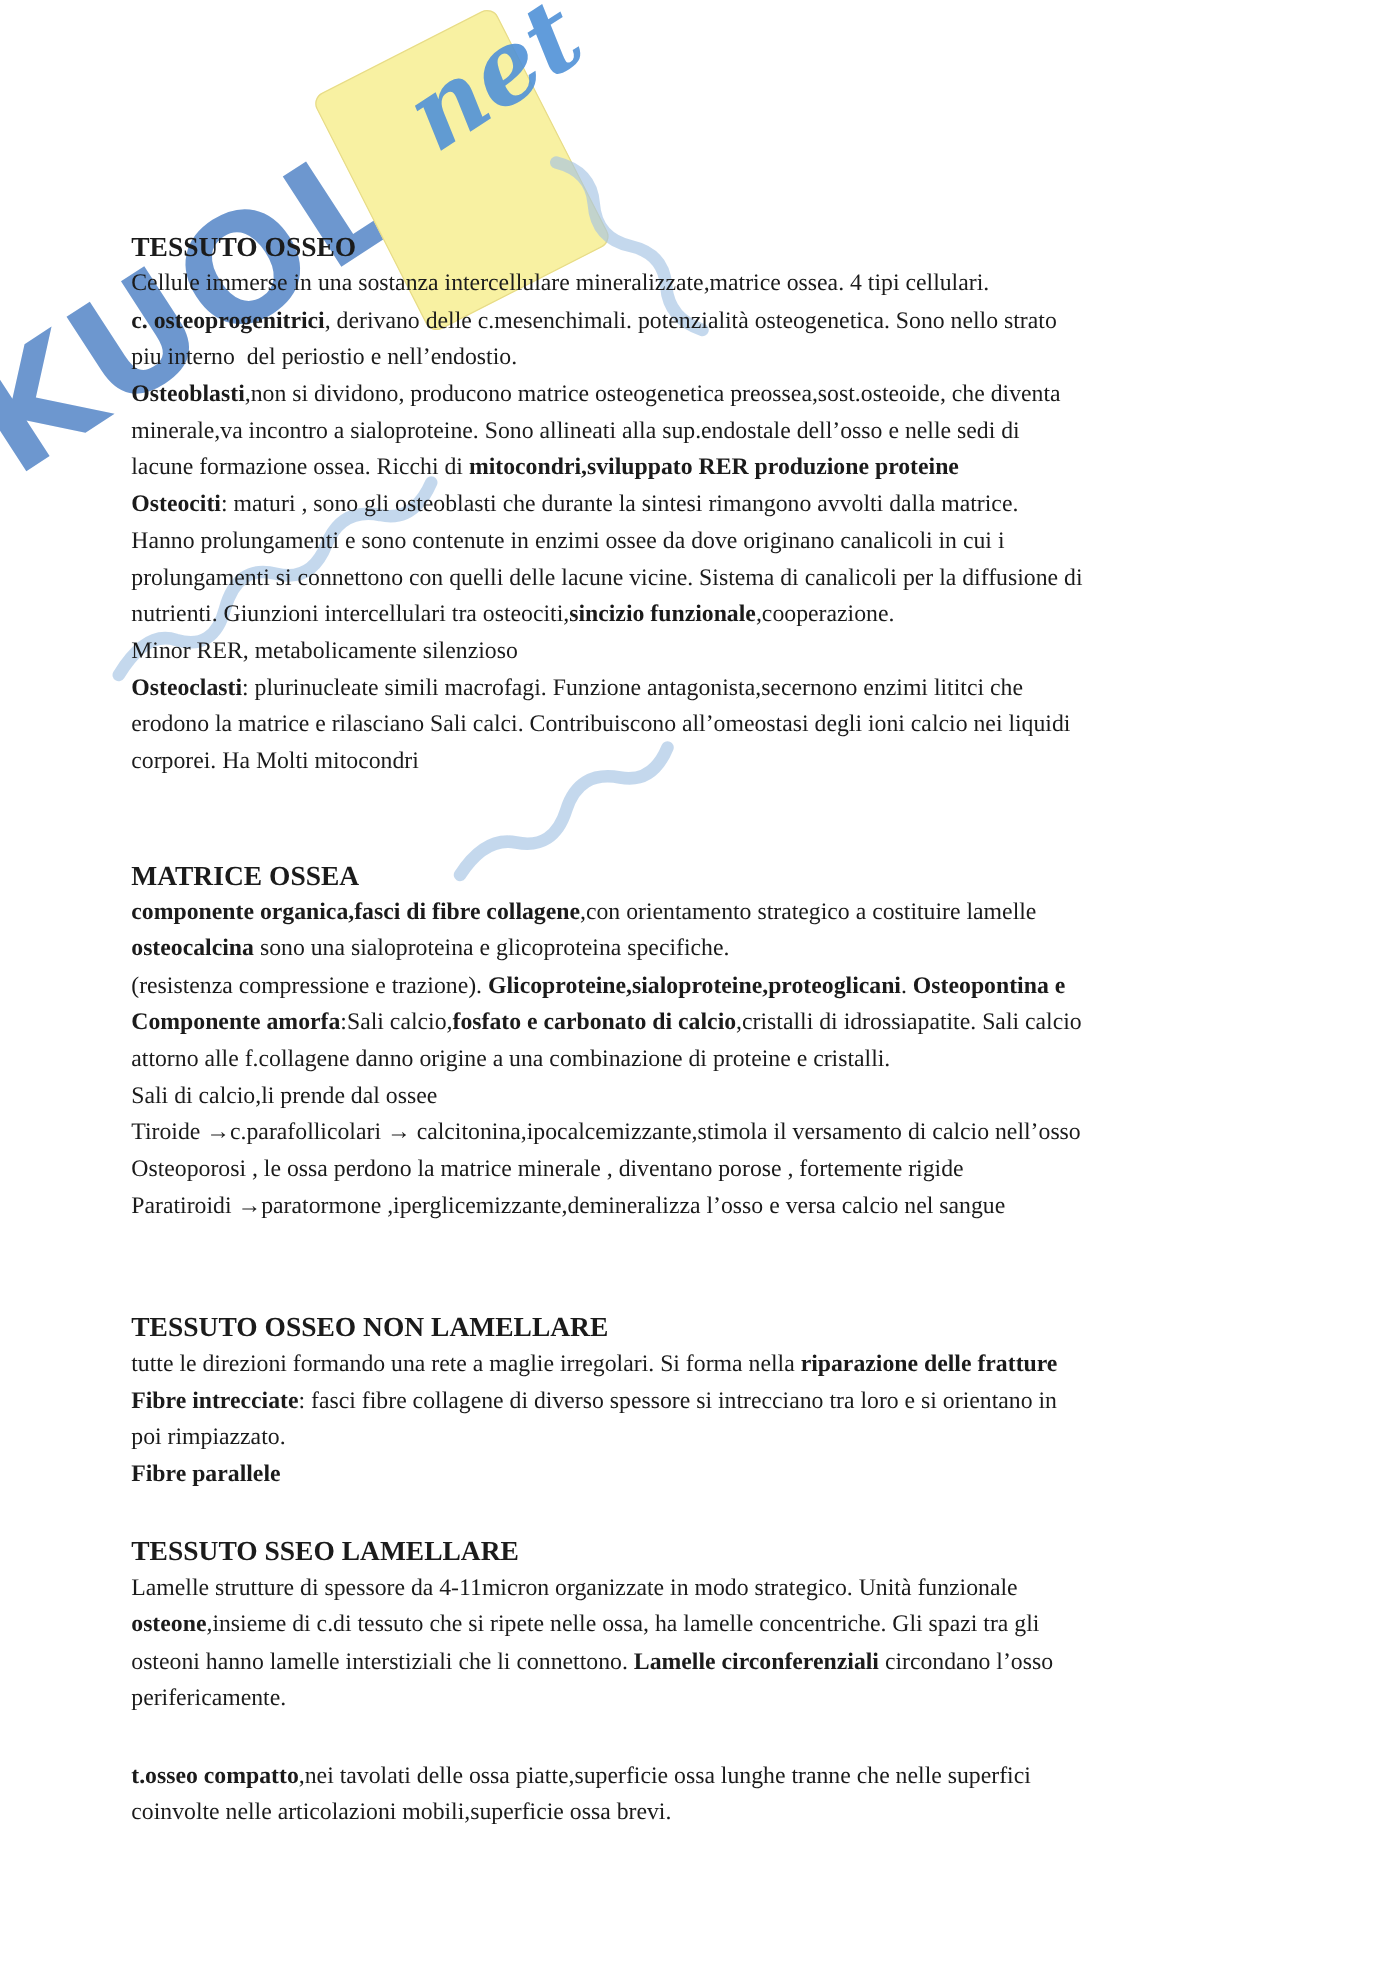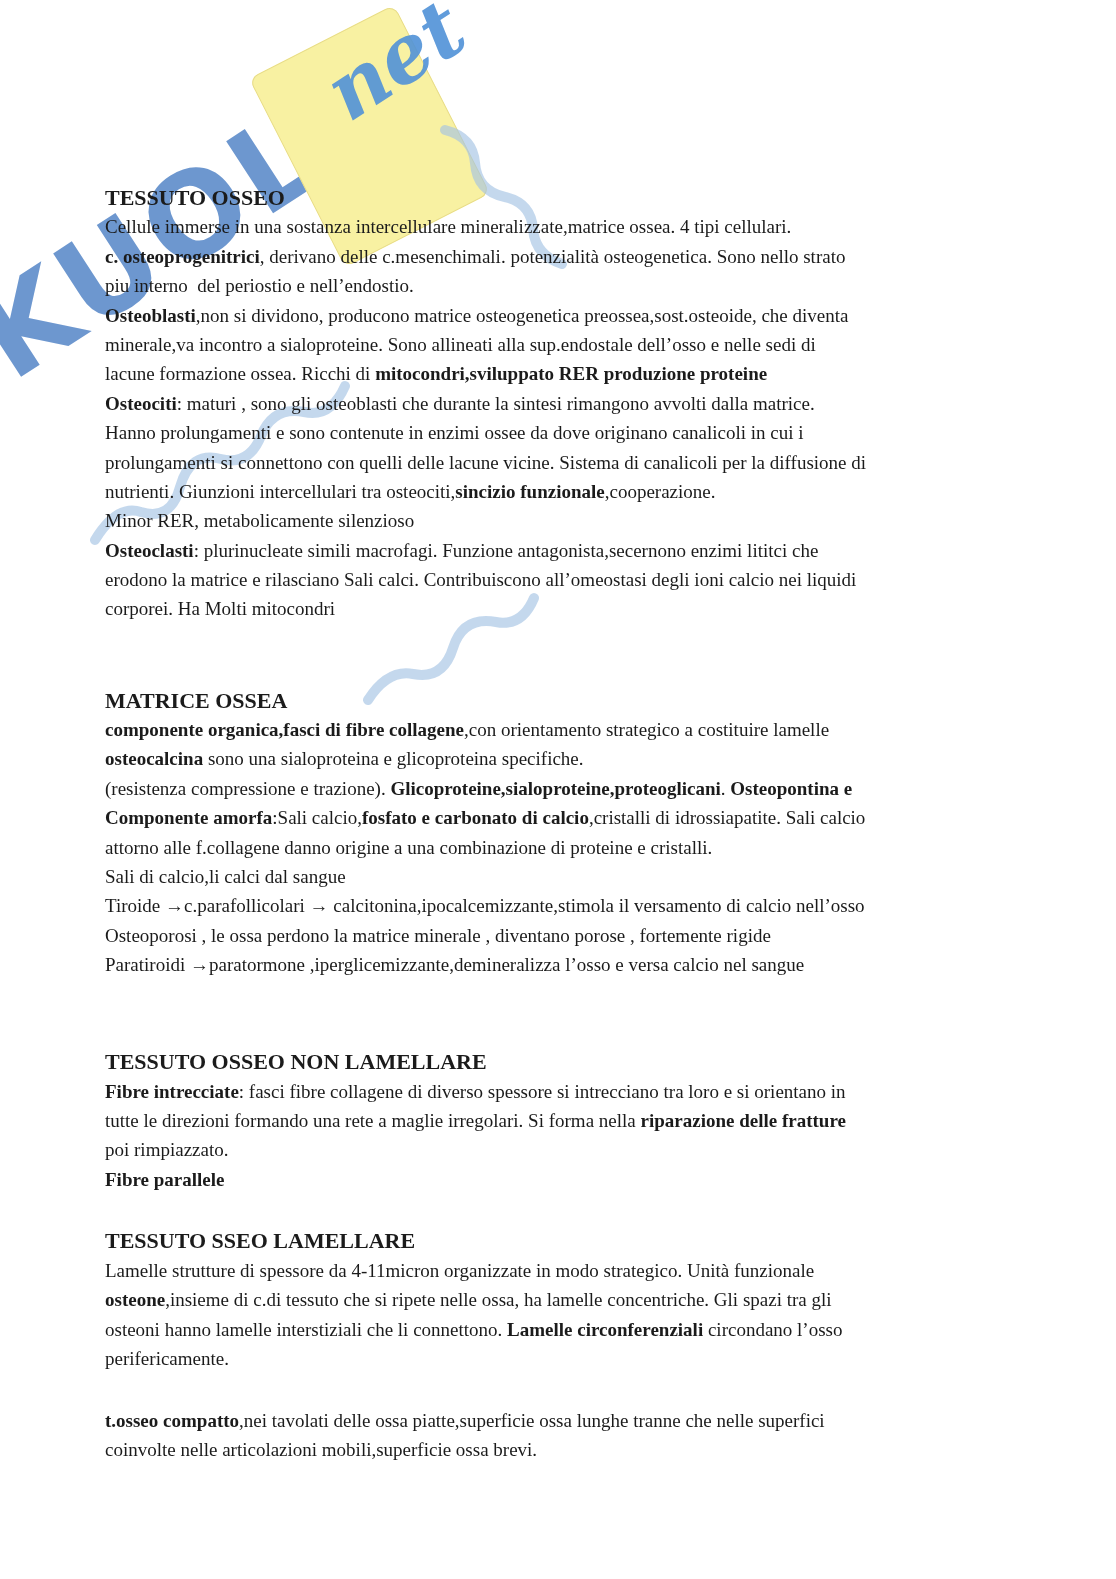--- a/index.html
+++ b/index.html
@@ -83,28 +83,28 @@
       <div class="ln"><span class="b">Osteoclasti</span><span>: plurinucleate simili macrofagi. Funzione antagonista,secernono enzimi lititci che</span></div>
       <div class="ln"><span>erodono la matrice e rilasciano Sali calci. Contribuiscono all’omeostasi degli ioni calcio nei liquidi</span></div>
       <div class="ln"><span>corporei. Ha Molti mitocondri</span></div>
       <div class="gap" style="height: 61.74px;"></div>
       <div class="ln heading"><span class="b">MATRICE OSSEA</span></div>
       <div class="ln"><span class="b">componente organica,fasci di fibre collagene</span><span>,con orientamento strategico a costituire lamelle</span></div>
       <div class="ln"><span class="b">osteocalcina</span><span> sono una sialoproteina e glicoproteina specifiche.</span></div>
       <div class="ln"><span>(resistenza compressione e trazione). </span><span class="b">Glicoproteine,sialoproteine,proteoglicani</span><span>. </span><span class="b">Osteopontina e</span></div>
       <div class="ln"><span class="b">Componente amorfa</span><span>:Sali calcio,</span><span class="b">fosfato e carbonato di calcio</span><span>,cristalli di idrossiapatite. Sali calcio</span></div>
       <div class="ln"><span>attorno alle f.collagene danno origine a una combinazione di proteine e cristalli.</span></div>
-      <div class="ln"><span>Sali di calcio,li calci dal sangue</span></div>
+      <div class="ln"><span>Sali di calcio,li prende dal ossee</span></div>
       <div class="ln"><span>Tiroide </span><span class="b">→</span><span>c.parafollicolari </span><span class="b">→</span><span> calcitonina,ipocalcemizzante,stimola il versamento di calcio nell’osso</span></div>
       <div class="ln"><span>Osteoporosi , le ossa perdono la matrice minerale , diventano porose , fortemente rigide</span></div>
       <div class="ln"><span>Paratiroidi </span><span class="b">→</span><span>paratormone ,iperglicemizzante,demineralizza l’osso e versa calcio nel sangue</span></div>
       <div class="gap" style="height: 67.62px;"></div>
       <div class="ln heading"><span class="b">TESSUTO OSSEO NON LAMELLARE</span></div>
+      <div class="ln"><span>tutte le direzioni formando una rete a maglie irregolari. Si forma nella </span><span class="b">riparazione delle fratture</span></div>
       <div class="ln"><span class="b">Fibre intrecciate</span><span>: fasci fibre collagene di diverso spessore si intrecciano tra loro e si orientano in</span></div>
-      <div class="ln"><span>tutte le direzioni formando una rete a maglie irregolari. Si forma nella </span><span class="b">riparazione delle fratture</span></div>
       <div class="ln"><span>poi rimpiazzato.</span></div>
       <div class="ln"><span class="b">Fibre parallele</span></div>
       <div class="gap" style="height: 32.34px;"></div>
       <div class="ln heading"><span class="b">TESSUTO SSEO LAMELLARE</span></div>
       <div class="ln"><span>Lamelle strutture di spessore da 4-11micron organizzate in modo strategico. Unità funzionale</span></div>
       <div class="ln"><span class="b">osteone</span><span>,insieme di c.di tessuto che si ripete nelle ossa, ha lamelle concentriche. Gli spazi tra gli</span></div>
       <div class="ln"><span>osteoni hanno lamelle interstiziali che li connettono. </span><span class="b">Lamelle circonferenziali</span><span> circondano l’osso</span></div>
       <div class="ln"><span>perifericamente.</span></div>
       <div class="gap" style="height: 32.34px;"></div>
       <div class="ln"><span class="b">t.osseo compatto</span><span>,nei tavolati delle ossa piatte,superficie ossa lunghe tranne che nelle superfici</span></div>

